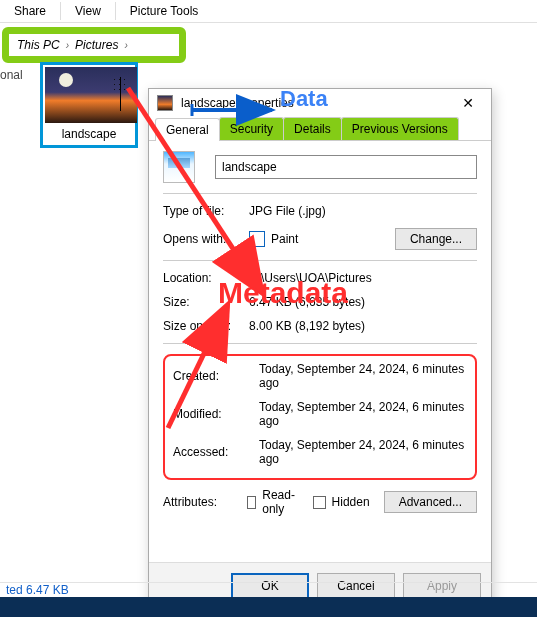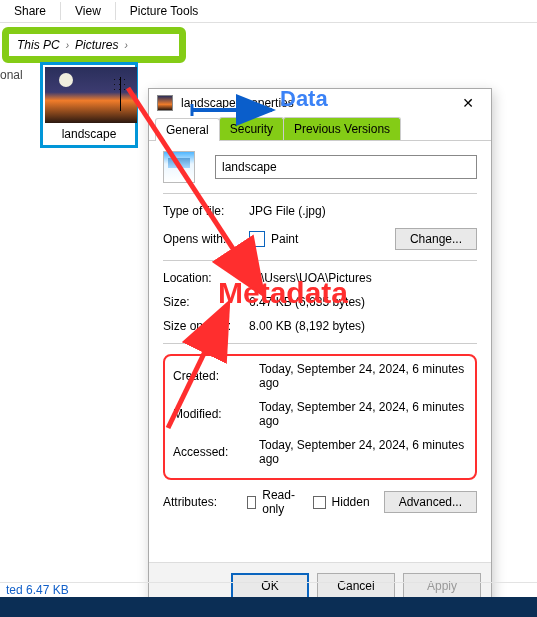--- a/index.html
+++ b/index.html
@@ -227,20 +227,21 @@
 
 <div class="dialog">
   <div class="titlebar">
     <div class="ico"></div>
     <div class="ttl">landscape Properties</div>
     <div class="closebtn">✕</div>
   </div>
   <div class="tabs">
     <div class="tab active">General</div>
     <div class="tab">Security</div>
+    <div class="tab">Details</div>
     <div class="tab">Previous Versions</div>
   </div>
   <div class="body">
     <div class="row">
       <div class="topicon"></div>
       <div class="namebox">landscape</div>
     </div>
     <hr class="sep">
     <div class="row">
       <div class="lbl">Type of file:</div>

